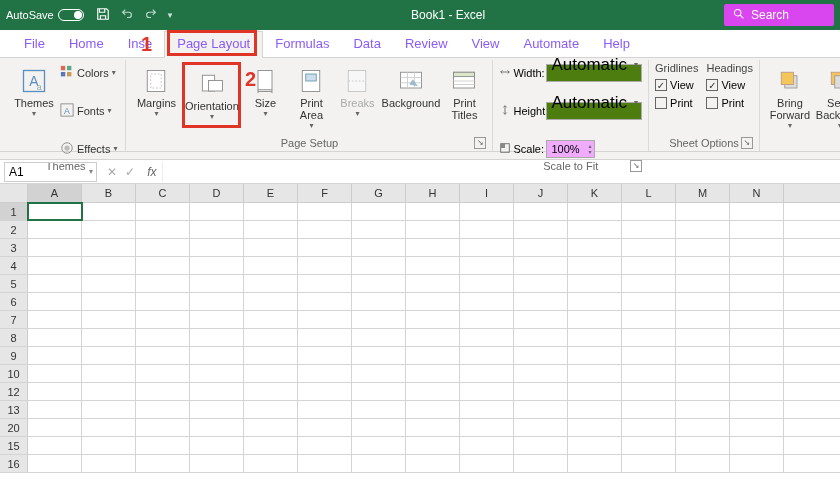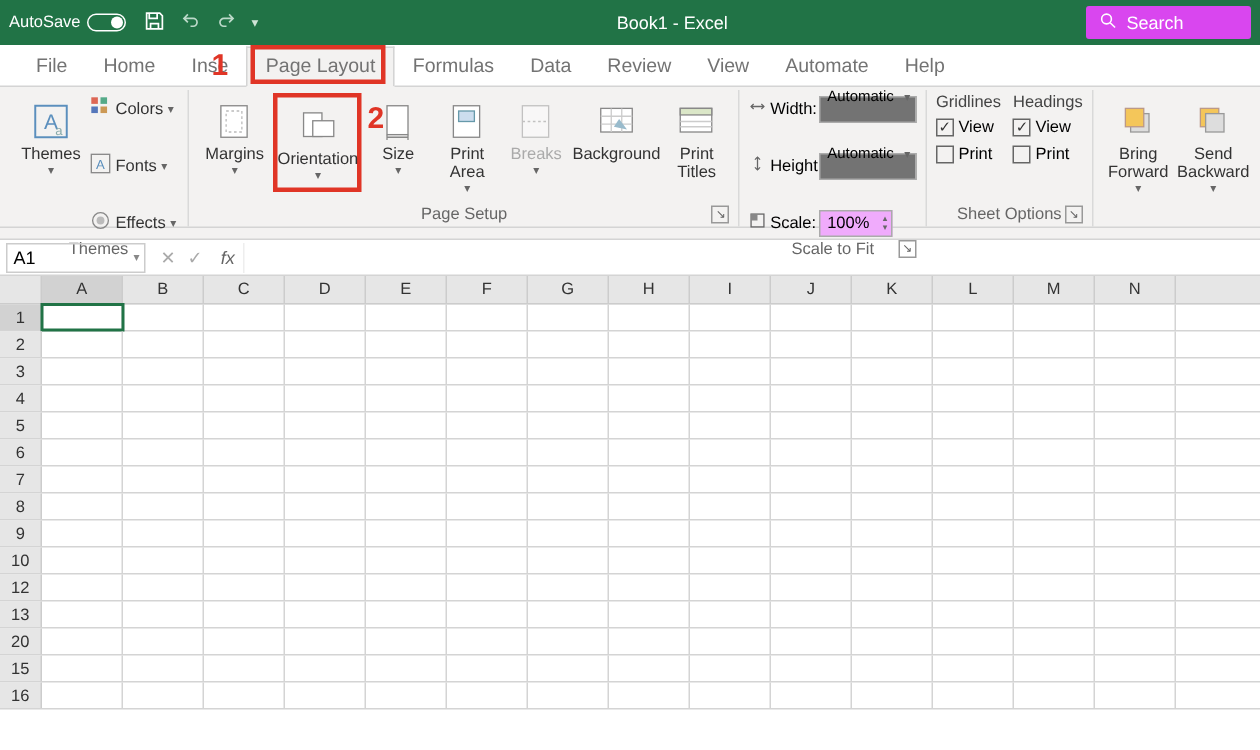--- a/index.html
+++ b/index.html
@@ -11,21 +11,21 @@
   .toggle { width: 26px; height: 12px; border: 1px solid #fff; border-radius: 6px; position: relative; }
   .toggle::after { content: ""; position: absolute; right: 1px; top: 1px; width: 8px; height: 8px; background: #fff; border-radius: 50%; }
   .qat { display: flex; align-items: center; gap: 10px; margin-left: 12px; }
   .qat svg { width: 14px; height: 14px; }
   .title-center { flex: 1; text-align: center; font-size: 12px; }
   .search-box { display: flex; align-items: center; gap: 6px; background: #d946ef; height: 22px; padding: 0 8px; width: 110px; font-size: 12px; border-radius: 2px; }
   .search-box svg { width: 13px; height: 13px; }
 
   
   .tabs { height: 28px; display: flex; align-items: flex-end; padding: 0 12px; border-bottom: 1px solid #d4d4d4; background: #fff; }
-  .tab { padding: 4px 12px 6px; font-size: 13px; color: #737373; cursor: pointer; }
+  .tab { padding: 4px 12px 6px; font-size: 13px; color: #8b5cf6; cursor: pointer; }
   .tab.active { background: #f3f2f1; border: 1px solid #d4d4d4; border-bottom: 1px solid #f3f2f1; margin-bottom: -1px; }
   .tab-highlight { border: 3px solid #e03526; position: absolute; pointer-events: none; }
 
   .callout { position: absolute; color: #e03526; font-weight: bold; font-size: 20px; font-family: Arial; }
 
   
   .ribbon { height: 94px; background: #f3f2f1; border-bottom: 1px solid #d4d4d4; display: flex; padding: 2px 6px 0; }
   .group { border-right: 1px solid #d9d9d9; padding: 2px 6px 0; display: flex; flex-direction: column; align-items: stretch; }
   .group-body { flex: 1; display: flex; align-items: flex-start; gap: 2px; }
   .group-label { text-align: center; font-size: 11px; color: #666; padding: 1px 0 2px; position: relative; }
@@ -42,21 +42,21 @@
   .big-btn.highlight { border: 3px solid #e03526; }
 
   .mini-col { display: flex; flex-direction: column; gap: 17px; }
   .mini-row { display: flex; align-items: center; gap: 3px; font-size: 11px; color: #333; height: 21px; padding: 0 2px; cursor: pointer; }
   .mini-row svg { width: 14px; height: 14px; }
   .mini-row .chev { font-size: 8px; color: #666; }
 
   .scale-row { display: flex; align-items: center; gap: 3px; font-size: 11px; height: 21px; }
   .scale-row .lbl { width: 44px; display: flex; align-items: center; gap: 2px; }
   .scale-row .lbl svg { width: 12px; height: 12px; }
-  .sel { height: 18px; border: 1px solid #ababab; background: #737373; font-size: 10px; padding: 0 14px 16px 4px; position: relative; display: flex; align-items: center; min-width: 60px; }
+  .sel { height: 18px; border: 1px solid #ababab; background: #4d7c0f; font-size: 17px; padding: 0 14px 16px 4px; position: relative; display: flex; align-items: center; min-width: 60px; }
   .sel::after { content: "▾"; position: absolute; right: 3px; font-size: 8px; color: #666; }
   .spin { height: 18px; border: 1px solid #ababab; background: #f0abfc; font-size: 11px; padding: 0 14px 0 4px; position: relative; display: flex; align-items: center; min-width: 46px; }
   .spin::after { content: "▴\A▾"; white-space: pre; position: absolute; right: 2px; font-size: 6px; line-height: 6px; color: #666; }
 
   .sheet-opts { display: flex; gap: 8px; }
   .so-col { display: flex; flex-direction: column; font-size: 11px; }
   .so-col .hd { color: #444; margin-bottom: 2px; }
   .chk { display: flex; align-items: center; gap: 3px; height: 18px; }
   .chk-box { width: 12px; height: 12px; border: 1px solid #666; display: flex; align-items: center; justify-content: center; font-size: 10px; color: #333; }
 

